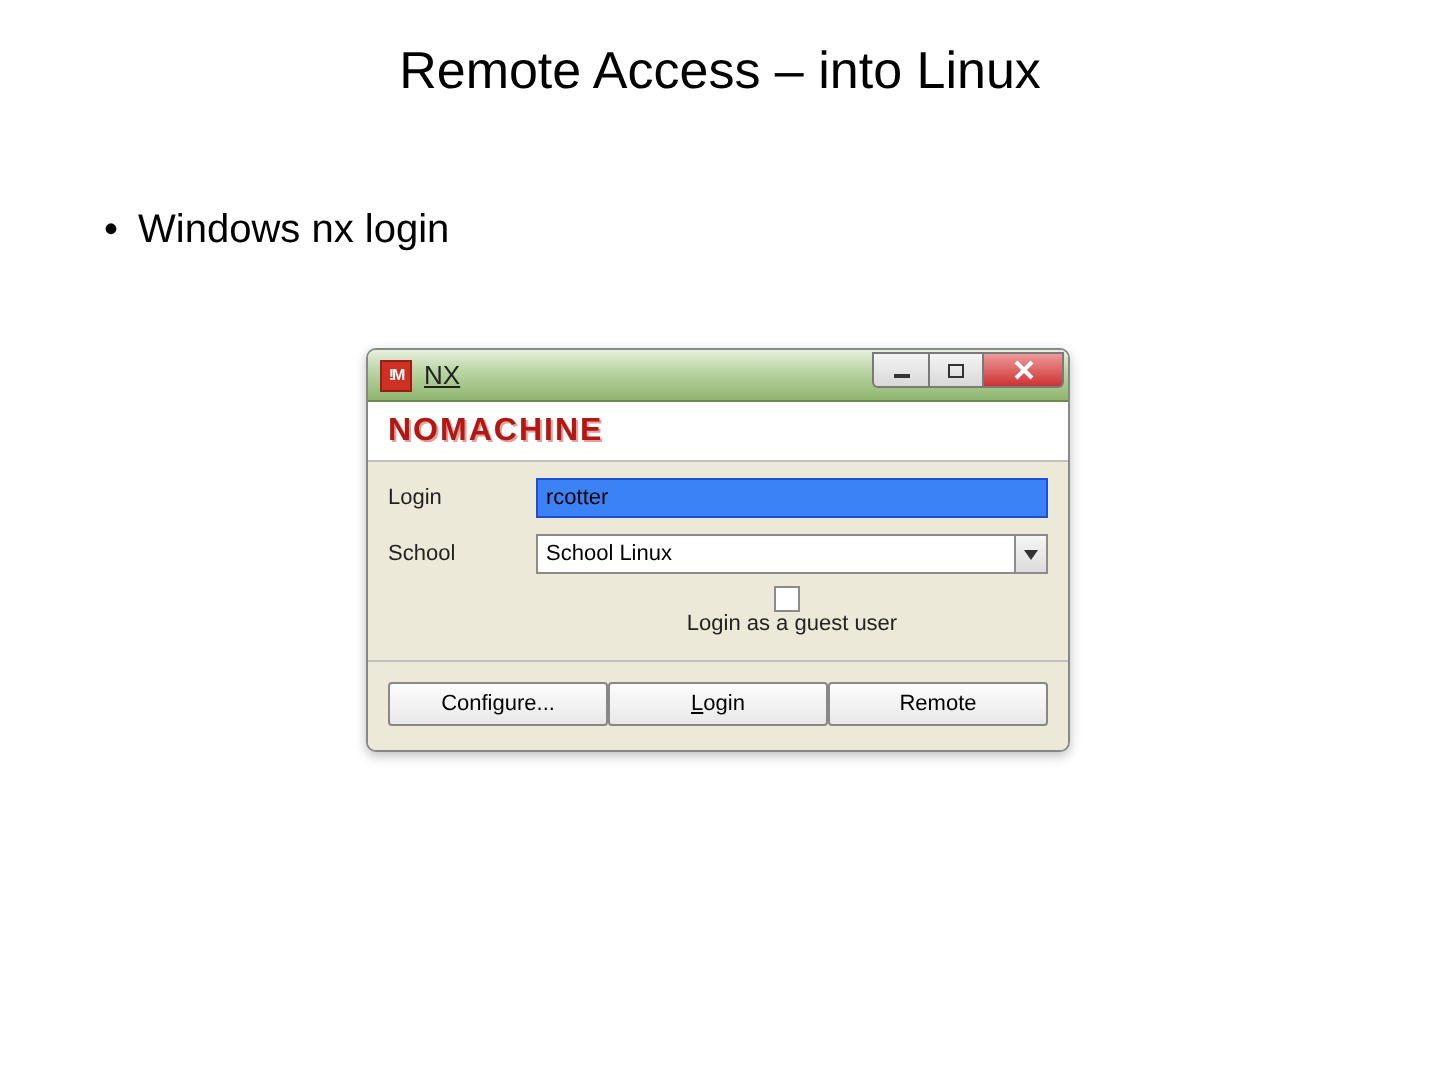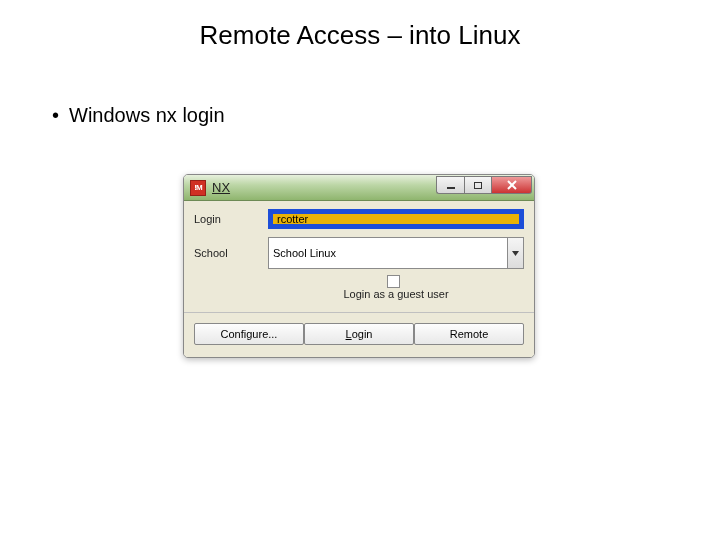--- a/index.html
+++ b/index.html
@@ -123,28 +123,28 @@
     margin-bottom: 8px;
   }
   .row .lbl {
     width: 74px;
     font-size: 11px;
     color: #222;
   }
   .row input[type=text], .row input[type=password] {
     flex: 1;
     height: 20px;
-    border: 5px solid #1d4ed8;
+    border: 1px solid #1d4ed8;
     font-size: 11px;
     padding: 0 4px;
-    background: #eab308;
+    background: #3b82f6;
   }
   .row .select-wrap {
     flex: 1;
-    height: 32px;
+    height: 20px;
     position: relative;
     border: 1px solid #8b8b8b;
     background: #fff;
     display: flex;
     align-items: center;
   }
   .row .select-wrap span.sel-value {
     font-size: 11px;
     padding-left: 4px;
     flex: 1;
@@ -216,20 +216,23 @@
       <div class="win-btn close">
         <svg viewBox="0 0 10 10">
             <line x1="1" y1="1" x2="9" y2="9"></line>
             <line x1="9" y1="1" x2="1" y2="9"></line>
           </svg>
       </div>
     </div>
   </div>
 
   <div class="client-area">
+    <div class="brand-bar">
+      <span class="brand">NOMACHINE</span>
+    </div>
 
     <div class="form-grid">
       <div class="row">
         <div class="lbl">Login</div>
         <input type="text" value="rcotter" style="">
       </div>
       <div class="row">
         <div class="lbl">School</div>
         <div class="select-wrap">
           <span class="sel-value">School Linux</span>

